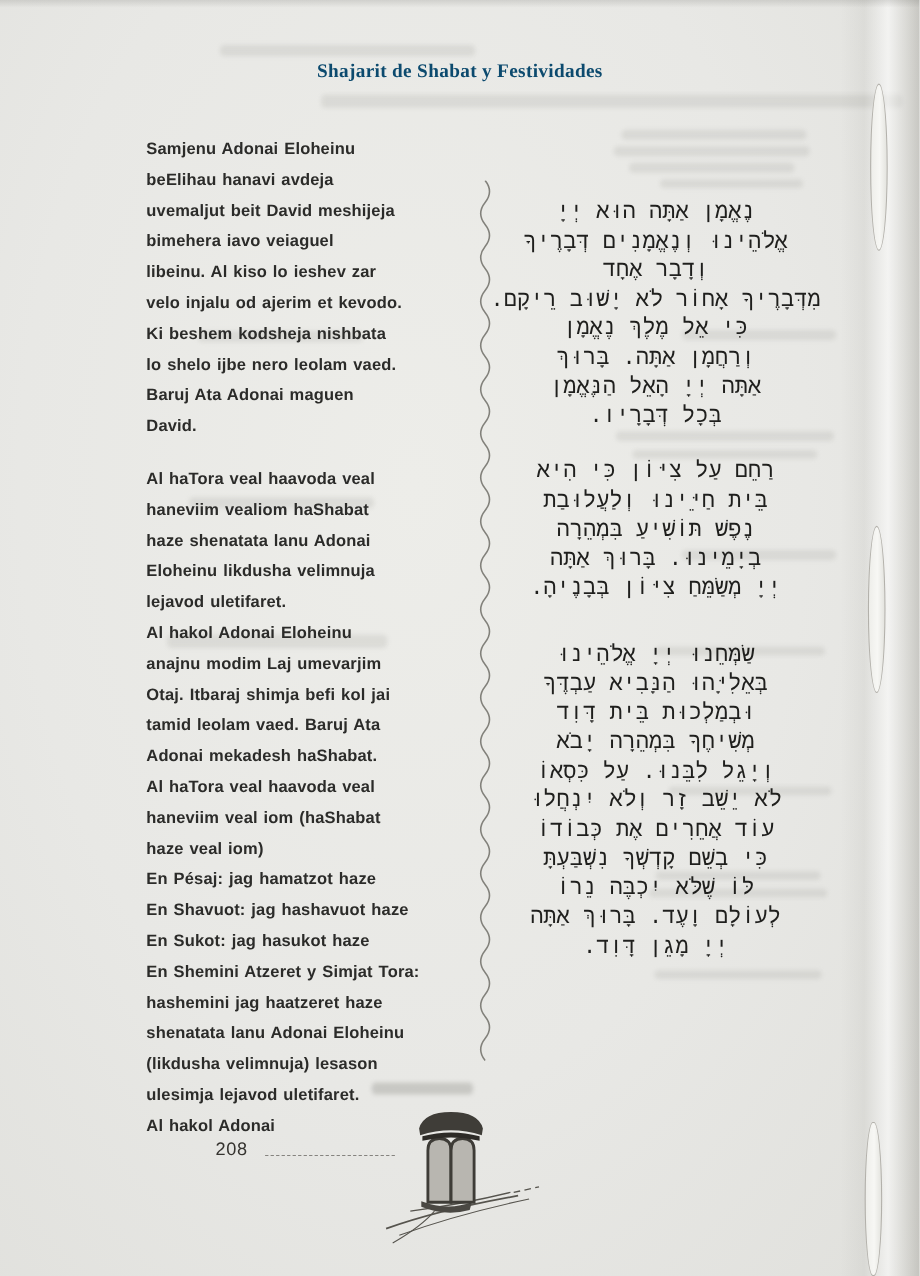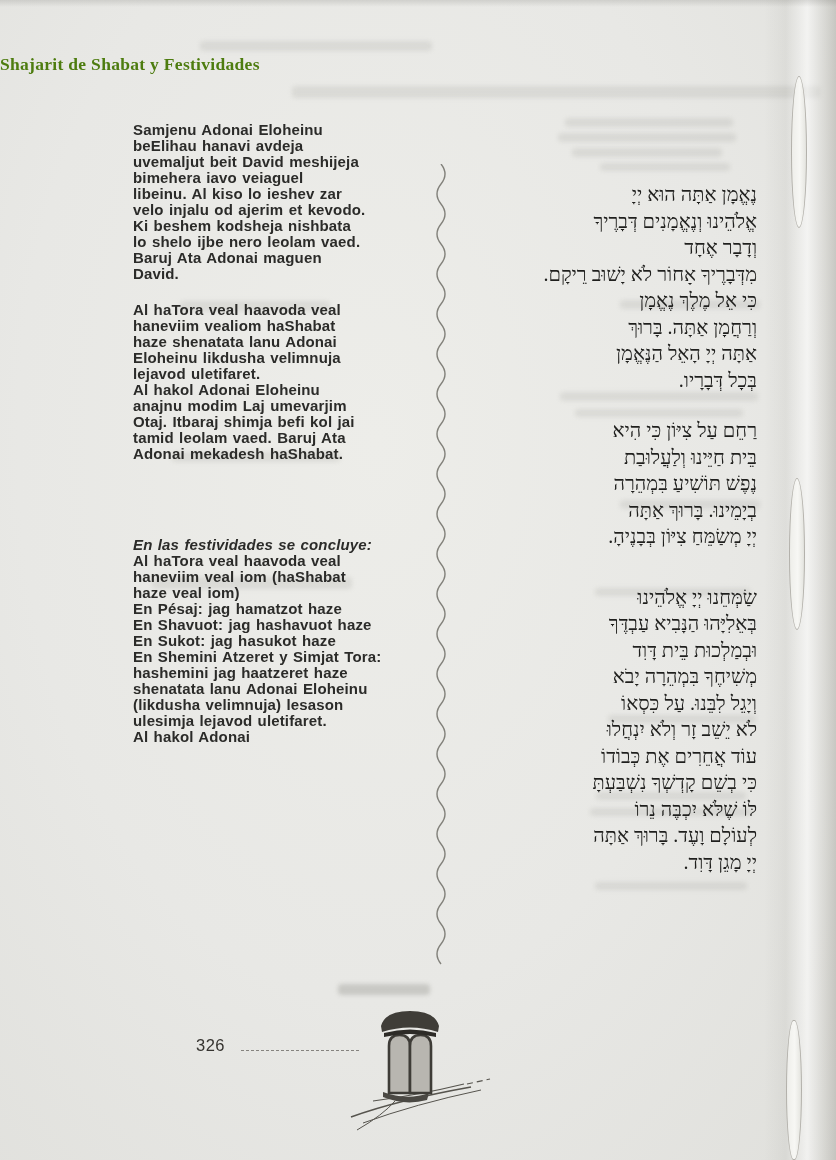--- a/index.html
+++ b/index.html
@@ -21,37 +21,37 @@
     background:linear-gradient(90deg, rgba(120,120,113,0) 0%, rgba(120,120,113,.08) 30%,
       rgba(255,255,255,.55) 60%, rgba(150,148,140,.16) 86%, rgba(118,116,108,.26) 100%);
   }
   .ring{
     position:absolute;width:14px;
     border:1.5px solid #b3b1ab;
     border-radius:8px/75px;
     background:linear-gradient(90deg,#eeeeea, #f7f7f4 55%, #e4e4df);
   }
   .page-title{
-    position:absolute;left:0;top:54px;width:836px;
+    position:absolute;left:0;top:54px;width:836px;text-align:center;
     font-family:"Liberation Serif",serif;font-weight:bold;font-size:17.5px;
-    color:#4d7c0f;letter-spacing:.3px;
+    color:#0c4a6e;letter-spacing:.3px;
   }
   .left-col{
     position:absolute;left:133px;top:122px;width:308px;
     font-family:"Liberation Sans",sans-serif;font-weight:bold;
-    font-size:15px;line-height:16px;letter-spacing:.15px;word-spacing:1px;
+    font-size:15px;line-height:28px;letter-spacing:.15px;word-spacing:1px;
     color:#2b2b29;
   }
   .left-col p{margin:0;white-space:pre-line;}
   .left-col .p1{margin-bottom:20px;}
   .left-col .instr{margin-top:75px;font-style:italic;}
   .hebrew-col{
     position:absolute;right:79px;top:181px;width:322px;
-    direction:rtl;text-align:right;
-    font-family:Liberation Serif, serif;
+    direction:rtl;text-align:center;
+    font-family:Liberation Mono, monospace;
     font-size:20px;line-height:26.5px;color:#1f1f1d;
   }
   .hebrew-col p{margin:0;white-space:pre-line;}
   .hebrew-col .b1{margin-bottom:24px;}
   .hebrew-col .b2{margin-bottom:34px;}
   .hebrew-col .b3{margin-bottom:14px;}
   .wavy-divider{position:absolute;left:430px;top:164px;width:22px;height:804px;}
   .footer-pagenum{
     position:absolute;left:196px;top:1036px;
     font-size:16.5px;letter-spacing:.5px;color:#35332f;font-weight:normal;
@@ -108,21 +108,20 @@
   <p class="p2">Al haTora veal haavoda veal
 haneviim vealiom haShabat
 haze shenatata lanu Adonai
 Eloheinu likdusha velimnuja
 lejavod uletifaret.
 Al hakol Adonai Eloheinu
 anajnu modim Laj umevarjim
 Otaj. Itbaraj shimja befi kol jai
 tamid leolam vaed. Baruj Ata
 Adonai mekadesh haShabat.</p>
-  <p class="instr">En las festividades se concluye:</p>
   <p class="p3">Al haTora veal haavoda veal
 haneviim veal iom (haShabat
 haze veal iom)
 En Pésaj: jag hamatzot haze
 En Shavuot: jag hashavuot haze
 En Sukot: jag hasukot haze
 En Shemini Atzeret y Simjat Tora:
 hashemini jag haatzeret haze
 shenatata lanu Adonai Eloheinu
 (likdusha velimnuja) lesason
@@ -156,21 +155,21 @@
 מְשִׁיחֶךָ בִּמְהֵרָה יָבֹא
 וְיָגֵל לִבֵּנוּ. עַל כִּסְאוֹ
 לֹא יֵשֵׁב זָר וְלֹא יִנְחֲלוּ
 עוֹד אֲחֵרִים אֶת כְּבוֹדוֹ
 כִּי בְשֵׁם קָדְשְׁךָ נִשְׁבַּעְתָּ
 לּוֹ שֶׁלֹּא יִכְבֶּה נֵרוֹ
 לְעוֹלָם וָעֶד. בָּרוּךְ אַתָּה
 יְיָ מָגֵן דָּוִד.</p>
 </div>
 
-<div class="footer-pagenum">326</div>
+<div class="footer-pagenum">208</div>
 <div class="leader-line"></div>
 
 <div class="torah-illustration">
   <svg width="152" height="128" viewBox="0 0 152 128">
 
     <path d="M8 114 Q55 97 128 84" stroke="#56544e" stroke-width="1.6" fill="none"></path>
     <path d="M20 120 Q72 101 138 87" stroke="#56544e" stroke-width="1" fill="none"></path>
     <path d="M30 98 Q76 92 121 81" stroke="#56544e" stroke-width="1.2" fill="none"></path>
     <path d="M124 81 L147 76" stroke="#56544e" stroke-width="1.2" fill="none" stroke-dasharray="6 4"></path>
     <path d="M14 127 Q40 112 52 98" stroke="#56544e" stroke-width="1" fill="none"></path>

